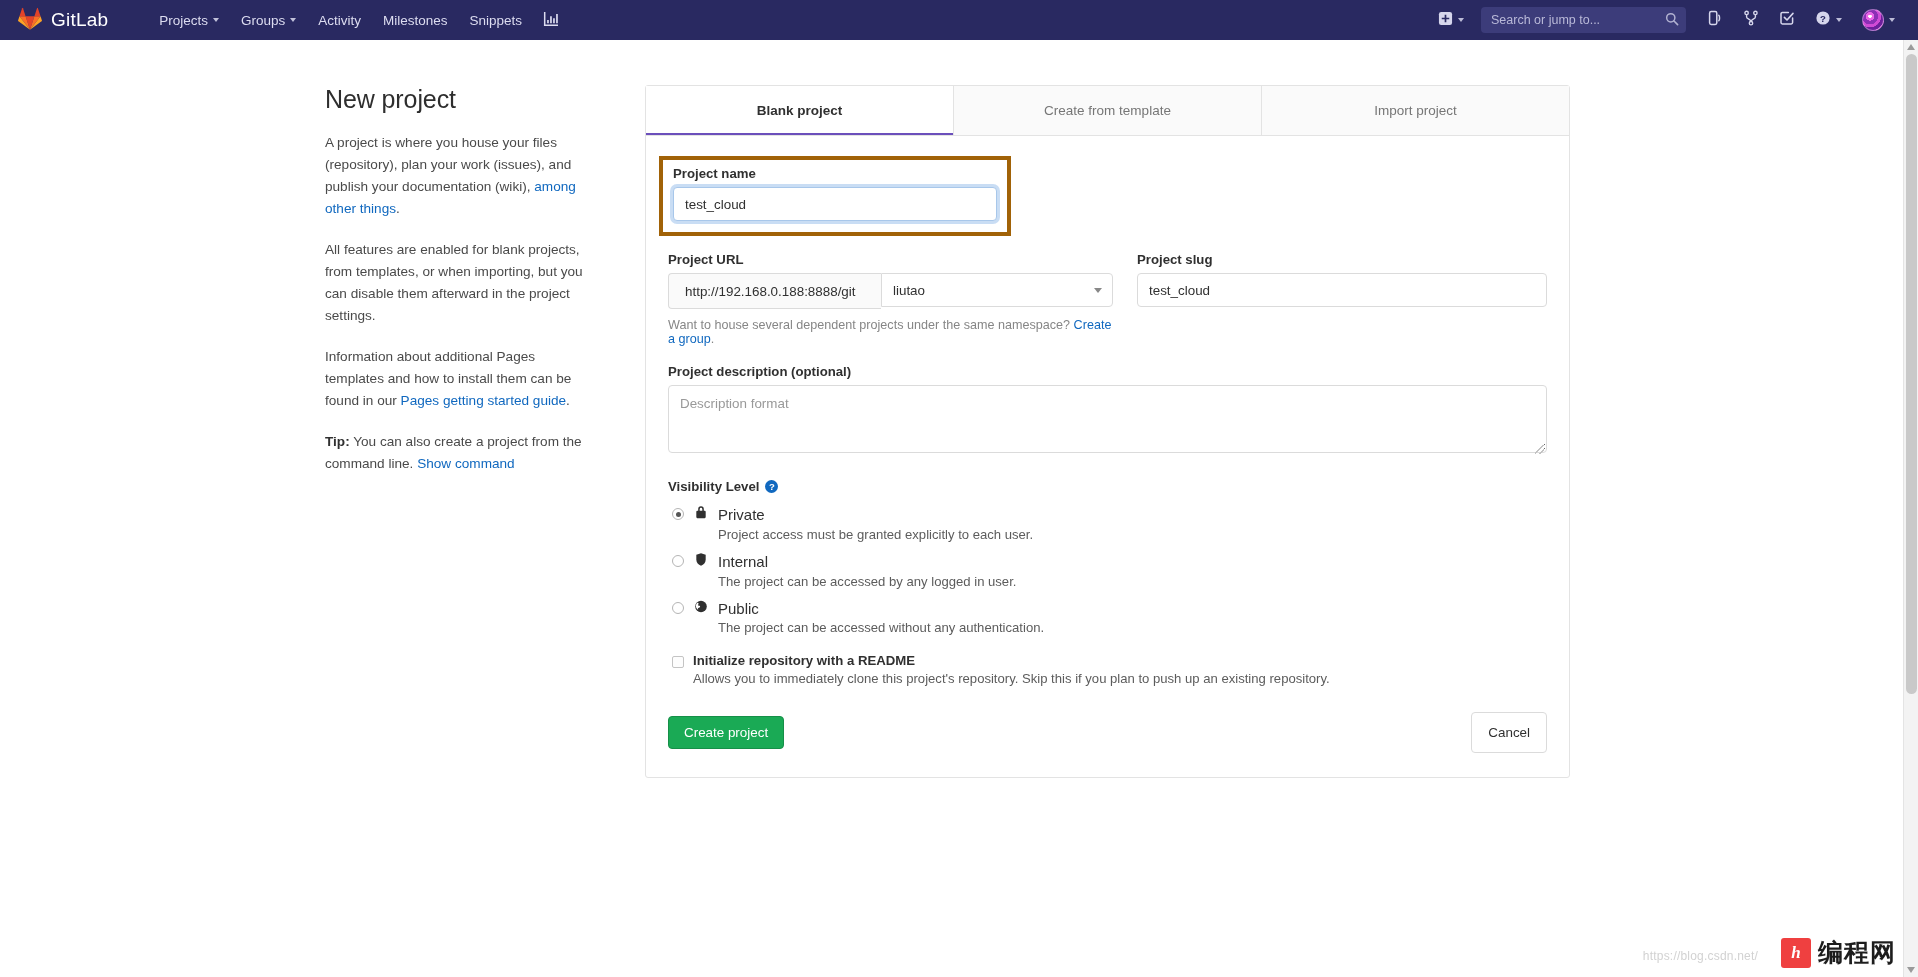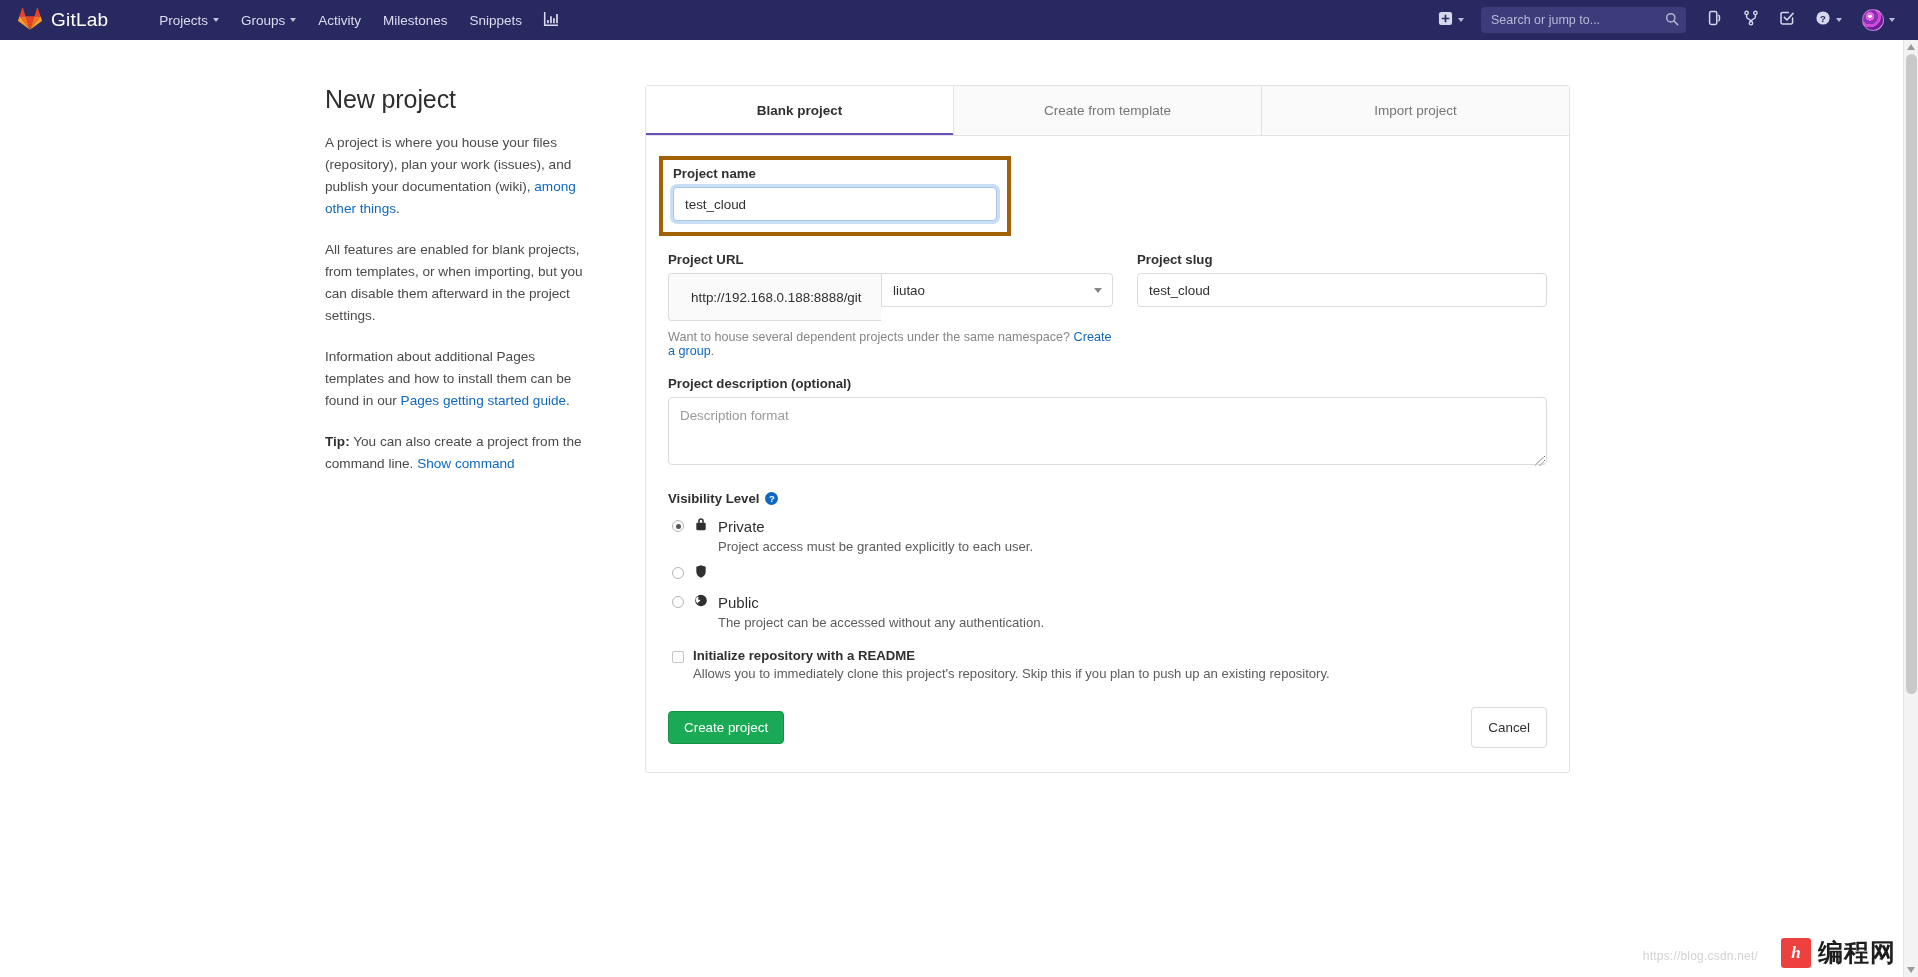--- a/index.html
+++ b/index.html
@@ -162,27 +162,27 @@
     box-shadow: 0 0 0 3px rgba(99,159,223,.35);
   }
 
   .row2 { display: flex; gap: 24px; margin-top: 12px; }
   .col-url { width: 445px; }
   .col-slug { flex: 1; }
 
   .urlgroup { display: flex; }
   .url-prefix {
     flex: 0 0 213px;
-    height: 48px;
+    height: 36px;
     background: #fafafa;
     border: 1px solid #dbdbdb;
     border-right: 0;
     border-radius: 4px 0 0 4px;
     display: flex; align-items: center;
-    padding: 0 0 0 22px;
+    padding: 0 0 0 16px;
     font-size: 13.4px; color: #303030;
     overflow: hidden; white-space: nowrap;
   }
   .url-select {
     flex: 1; height: 34px;
     border: 1px solid #dbdbdb;
     border-radius: 0 4px 4px 0;
     background: #fff;
     display: flex; align-items: center; justify-content: space-between;
     padding: 0 10px 0 11px;
@@ -500,20 +500,24 @@
           </div>
         </div>
 
         <div class="vis-opt">
           <span class="radio"></span>
           <span class="vis-ico">
             <svg width="14" height="15" viewBox="0 0 14 16">
               <path fill="#303030" d="M7 1.4 12 3v5.2c0 3.3-2.2 5.4-5 6.4-2.8-1-5-3.1-5-6.4V3z"></path>
             </svg>
           </span>
+          <div>
+            <div class="vis-txt">Internal</div>
+            <div class="vis-sub">The project can be accessed by any logged in user.</div>
+          </div>
         </div>
 
         <div class="vis-opt">
           <span class="radio"></span>
           <span class="vis-ico">
             <svg width="14" height="15" viewBox="0 0 16 16">
               <circle cx="8" cy="8" r="6.6" fill="#303030"></circle>
               <path fill="#fff" d="M4.2 3.6c1.1.4 1.4 1.5.6 2.2-.8.7.2 1.5 1 1.3.9-.2 1.6.6 1 1.5-.5.9-1.9.6-2.3 1.6-.3.8.3 1.6 1.2 1.9-2.1-.6-3.6-2.6-3.6-4.9 0-1.4.8-2.8 2.1-3.6z"></path>
             </svg>
           </span>

